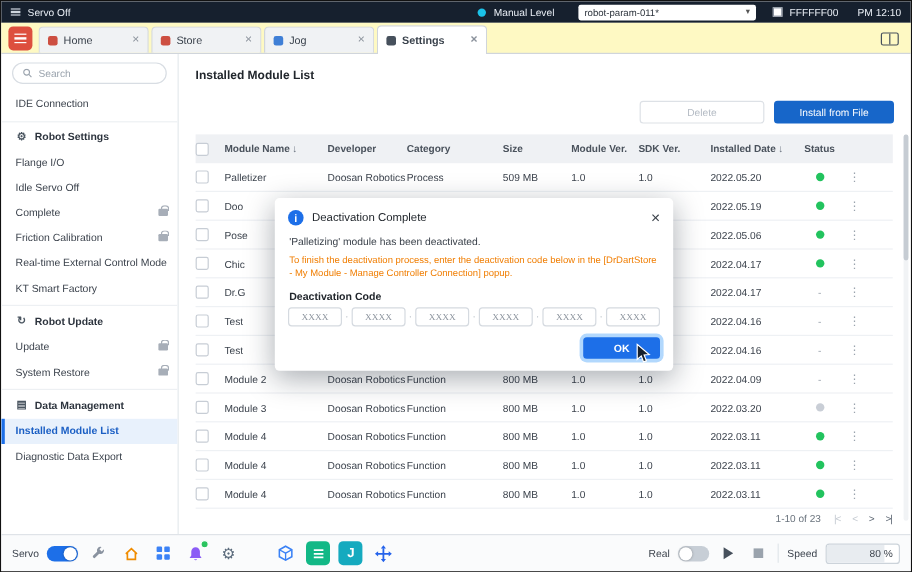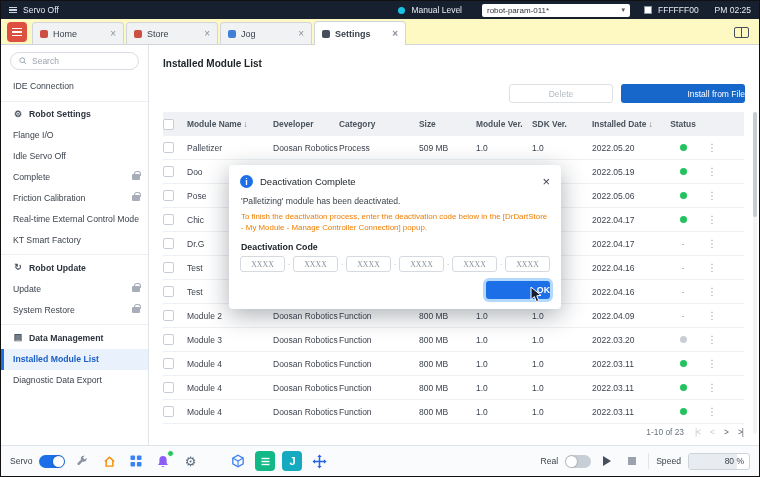--- a/index.html
+++ b/index.html
@@ -54,22 +54,22 @@
   .lock-icon::before { content:""; position:absolute; top:-3px; left:1.5px; width:5px; height:4px;
             border:1px solid #a7aeb8; border-bottom:none; border-radius:3px 3px 0 0; }
   .lock-icon::after { content:""; position:absolute; left:0; right:0; top:0; bottom:0; background:#a7aeb8; border-radius:1px; }
 
   
   .content { position:absolute; top:44px; left:148px; right:0; bottom:31px; background:#fff; }
   .page-title { position:absolute; left:14px; top:13px; font-size:10px; font-weight:bold; color:#21262c; }
   .actions { position:absolute; right:14px; top:39px; display:flex; gap:8px; }
   .btn-ghost { width:104px; height:19px; background:#fff; border:1px solid #dde1e6; border-radius:3px;
                color:#b4bbc4; font-size:8.5px; font-family:inherit; cursor:pointer; }
-  .btn-primary { width:124px; height:19px; background:#1766c9; border:none; border-radius:3px;
-               color:#fff; font-size:8.5px; font-family:inherit; cursor:pointer;text-align:right; }
+  .btn-primary { width:100px; height:19px; background:#1766c9; border:none; border-radius:3px;
+               color:#fff; font-size:8.5px; font-family:inherit; cursor:pointer; }
   .table { position:absolute; left:14px; right:15px; top:67px; }
   .thead { display:flex; align-items:center; height:24px; background:#eff1f4; font-size:8.4px;
            font-weight:bold; color:#4a525c; }
   .trow { display:flex; align-items:center; height:24px; border-bottom:1px solid #eef1f4;
           font-size:8.5px; color:#3c434d; cursor:pointer; }
   .c-check{width:24px;} .c-name{width:86px;} .c-dev{width:66px;} .c-cat{width:80px;}
   .c-size{width:57px;} .c-mver{width:56px;} .c-sdk{width:60px;} .c-date{width:72px;}
   .c-status{width:38px; text-align:center;} .c-menu{width:20px; text-align:center;}
   .cbx { width:11px; height:11px; border:1px solid #c7cdd5; border-radius:2px; background:#fff; cursor:pointer; }
   .sort-arr { color:#6b7480; margin-left:2px; }
@@ -95,21 +95,21 @@
   .m-msg { margin:8px 0 0 1px; font-size:8.6px; color:#3a414a; }
   .m-note { margin:5px 0 0 1px; font-size:7.9px; color:#f07d00; line-height:1.4; }
   .m-code-label { margin:9px 0 4px 1px; font-size:8.8px; font-weight:bold; color:#21262c; }
   .code-row { display:flex; align-items:center;font-family:Liberation Serif, serif; }
   .code-box { width:45px; height:16px; border:1px solid #d5dae0; border-radius:3px; color:#8a929c;
               font-size:7.8px; display:flex; align-items:center; justify-content:center; }
   .code-sep { width:8px; text-align:center; color:#aab2bb; font-size:8px; }
   .m-footer { display:flex; justify-content:flex-end; margin-top:9px; }
   .btn-ok { width:64px; height:18px; background:#1d6fe8; border:none; border-radius:3px; color:#fff;
             font-weight:bold; font-size:8.8px; font-family:inherit; cursor:pointer;
-            box-shadow:0 0 0 3px rgba(84,168,250,.45);text-align:right; }
+            box-shadow:0 0 0 3px rgba(84,168,250,.45); }
   .cursor-arrow { position:absolute; right:18px; bottom:6px; z-index:30; }
 
   
   .bottombar { position:absolute; left:0; right:0; bottom:0; height:31px; background:#fafbfc;
                border-top:1px solid #dfe3e8; display:flex; align-items:center; padding:0 9px;
                gap:7px; font-size:8.6px; color:#3c434d; }
   .switch { width:26px; height:13px; border-radius:7px; position:relative; cursor:pointer; flex:0 0 auto; }
   .switch .knob { position:absolute; top:1px; width:11px; height:11px; border-radius:50%; background:#fff;
                   box-shadow:0 0 2px rgba(0,0,0,.35); }
   .switch.on { background:#1d6fe8; } .switch.on .knob { right:1px; }
@@ -146,21 +146,21 @@
     <span>Servo Off</span>
     <div class="flex1"></div>
     <span class="dot-cyan"></span>
     <span>Manual Level</span>
     <div class="param-select">
       <span>robot-param-011*</span>
       <span class="caret">▾</span>
     </div>
     <span class="chip"></span>
     <span>FFFFFF00</span>
-    <span class="tb-time">PM 02:25</span>
+    <span class="tb-time">PM 12:10</span>
   </div>
 
   <div class="tabbar">
     <div class="logo-btn">
         <i></i>
         <i></i>
         <i></i>
       </div>
     <div class="tabstrip" id="tabstrip">
         <div class="tab">

